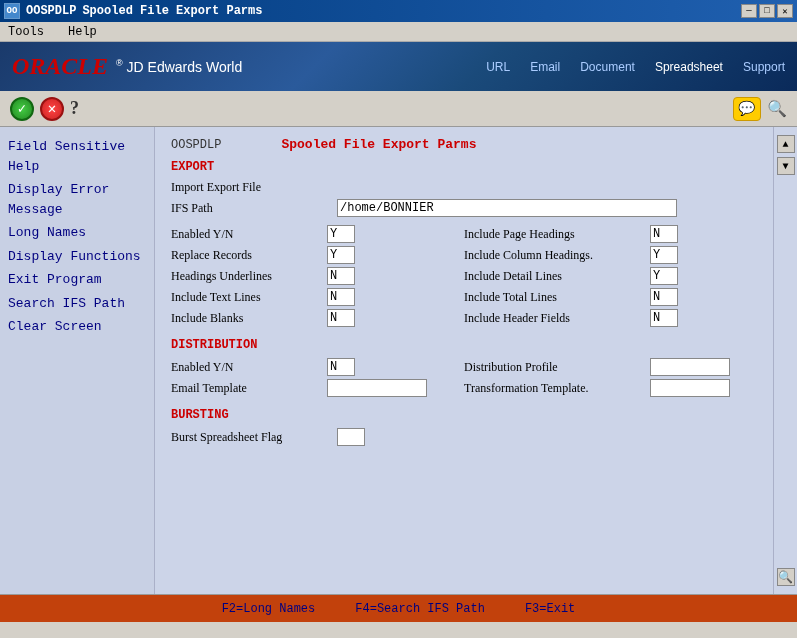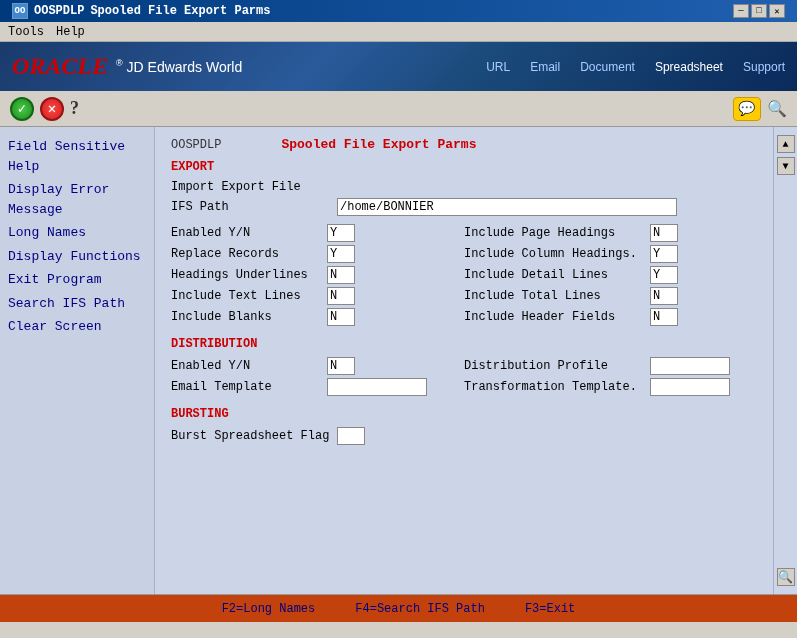--- a/index.html
+++ b/index.html
@@ -5,38 +5,38 @@
     * { margin: 0; padding: 0; box-sizing: border-box; }
     body { width: 797px; height: 638px; overflow: hidden; font-family: 'Courier New', monospace; font-size: 13px; background: #d4d0c8; }
 
     
     .title-bar {
       background: linear-gradient(to right, #003a7d, #2060b0);
       color: white;
       display: flex;
       align-items: center;
       height: 22px;
-      padding: 0 12px;
+      padding: 0 4px;
       justify-content: space-between;
       gap: 44px;
     }
     .title-bar-left { display: flex; align-items: center; gap: 6px; font-size: 12px; font-weight: bold; }
     .title-bar-icon { width: 16px; height: 16px; background: #4488cc; border: 1px solid #6699cc; display: flex; align-items: center; justify-content: center; font-size: 9px; color: white; }
     .title-bar-controls { display: flex; gap: 2px; }
     .title-btn { width: 16px; height: 14px; background: #d4d0c8; border: 1px solid #888; display: flex; align-items: center; justify-content: center; font-size: 9px; color: black; cursor: pointer; }
 
     
     .menu-bar {
       background: #d4d0c8;
       height: 20px;
       display: flex;
       align-items: center;
       padding: 0 4px;
       border-bottom: 1px solid #aaa;
-      gap: 4px;
+      gap: 16px;
     }
     .menu-item { font-size: 12px; cursor: pointer; padding: 2px 4px; }
 
     
     .oracle-header {
       background: linear-gradient(135deg, #1a3a6b 0%, #2a5a9b 40%, #1a4a7a 60%, #0a2a5a 100%);
       height: 49px;
       display: flex;
       align-items: center;
       justify-content: space-between;
@@ -99,21 +99,21 @@
       background: #ccd4e8;
       padding: 10px 16px;
       overflow-y: auto;
     }
 
     .program-id { font-size: 12px; color: #333; font-family: 'Courier New', monospace; }
     .form-title { color: #cc0000; font-size: 13px; font-family: 'Courier New', monospace; font-weight: bold; text-align: center; display: inline-block; margin-left: 60px; }
 
     .section-header { color: #cc0000; font-size: 12px; font-family: 'Courier New', monospace; font-weight: bold; margin: 8px 0 6px 0; }
     .form-row { display: flex; align-items: center; gap: 6px; }
-    .form-label { font-size: 12px; color: #000; font-family: Liberation Mono, monospace; min-width: 140px; white-space: nowrap; }
+    .form-label { font-size: 12px; color: #000; font-family: Liberation Serif, serif; min-width: 140px; white-space: nowrap; }
     .form-input {
       background: white;
       border: 1px solid #888;
       height: 18px;
       font-size: 12px;
       font-family: 'Courier New', monospace;
       padding: 0 2px;
     }
     .input-wide { width: 340px; }
     .input-tiny { width: 28px; }

